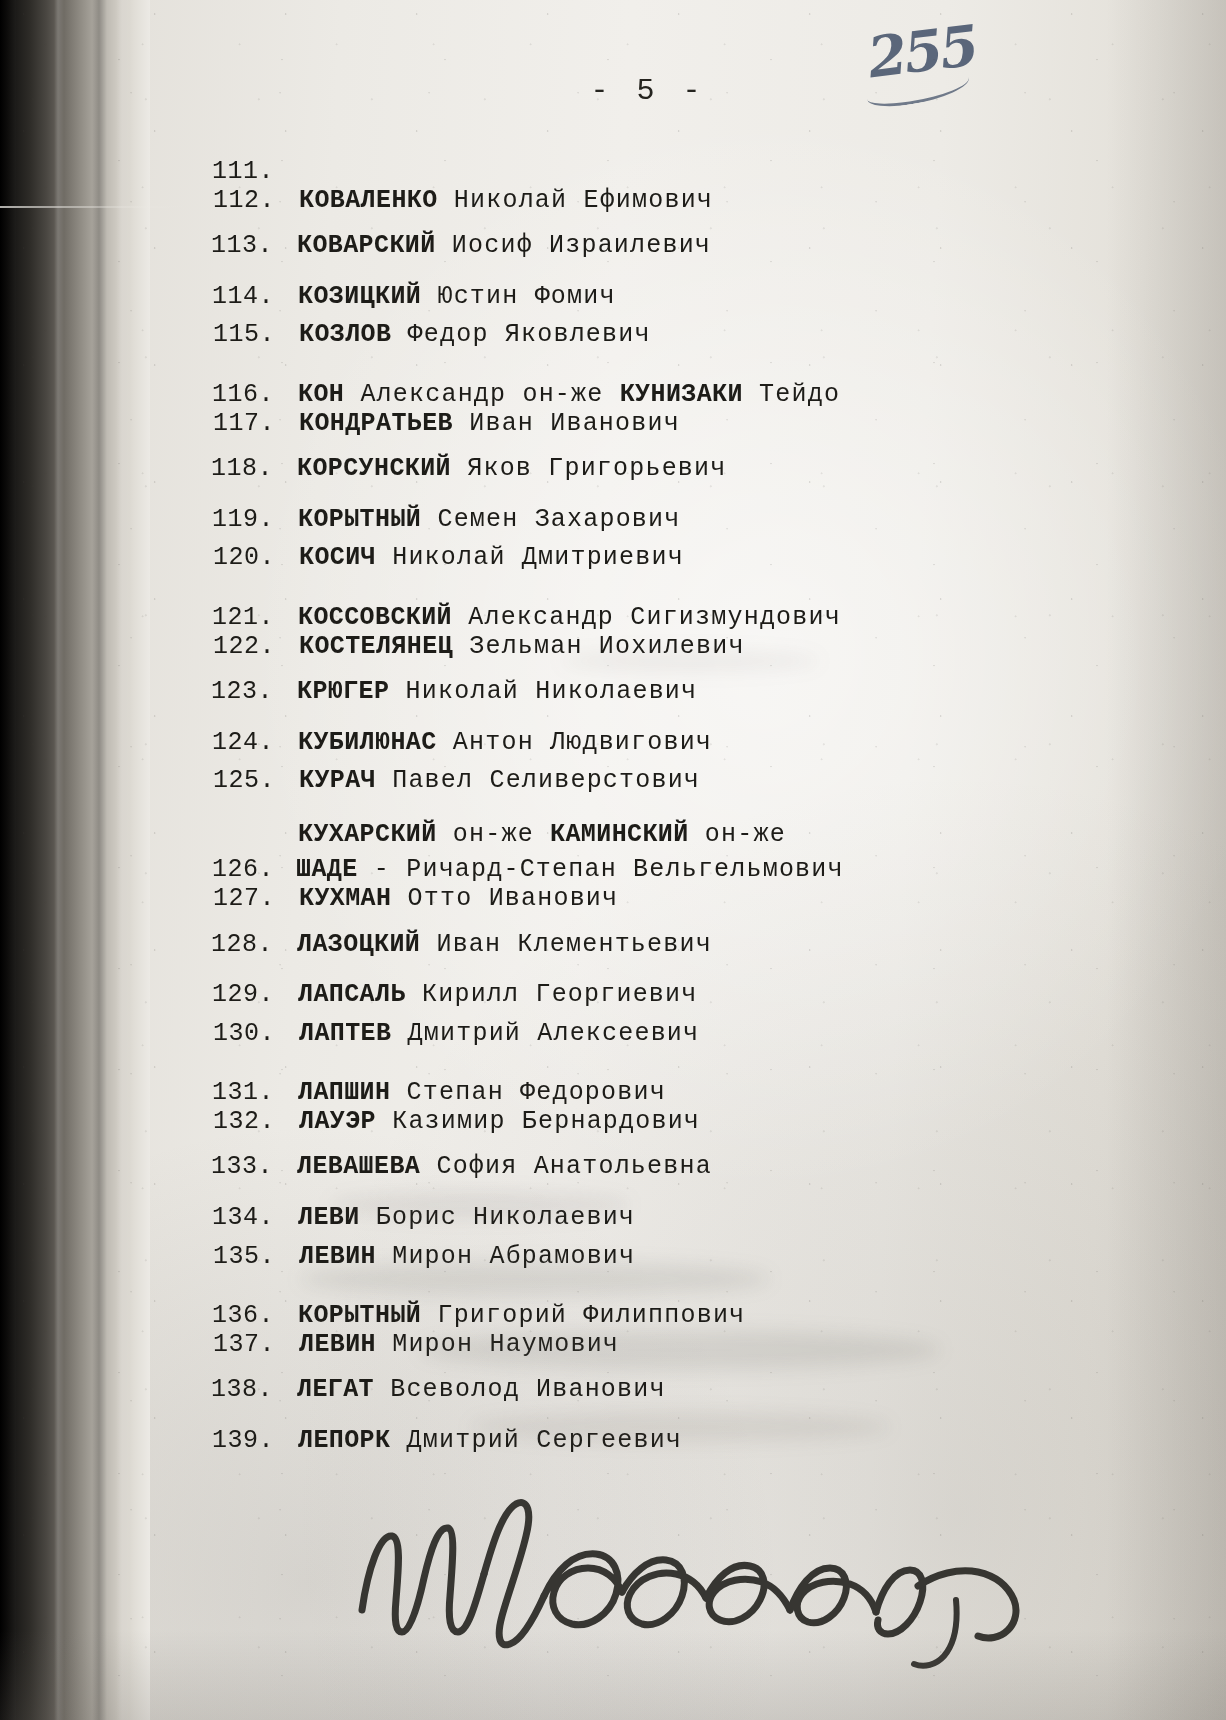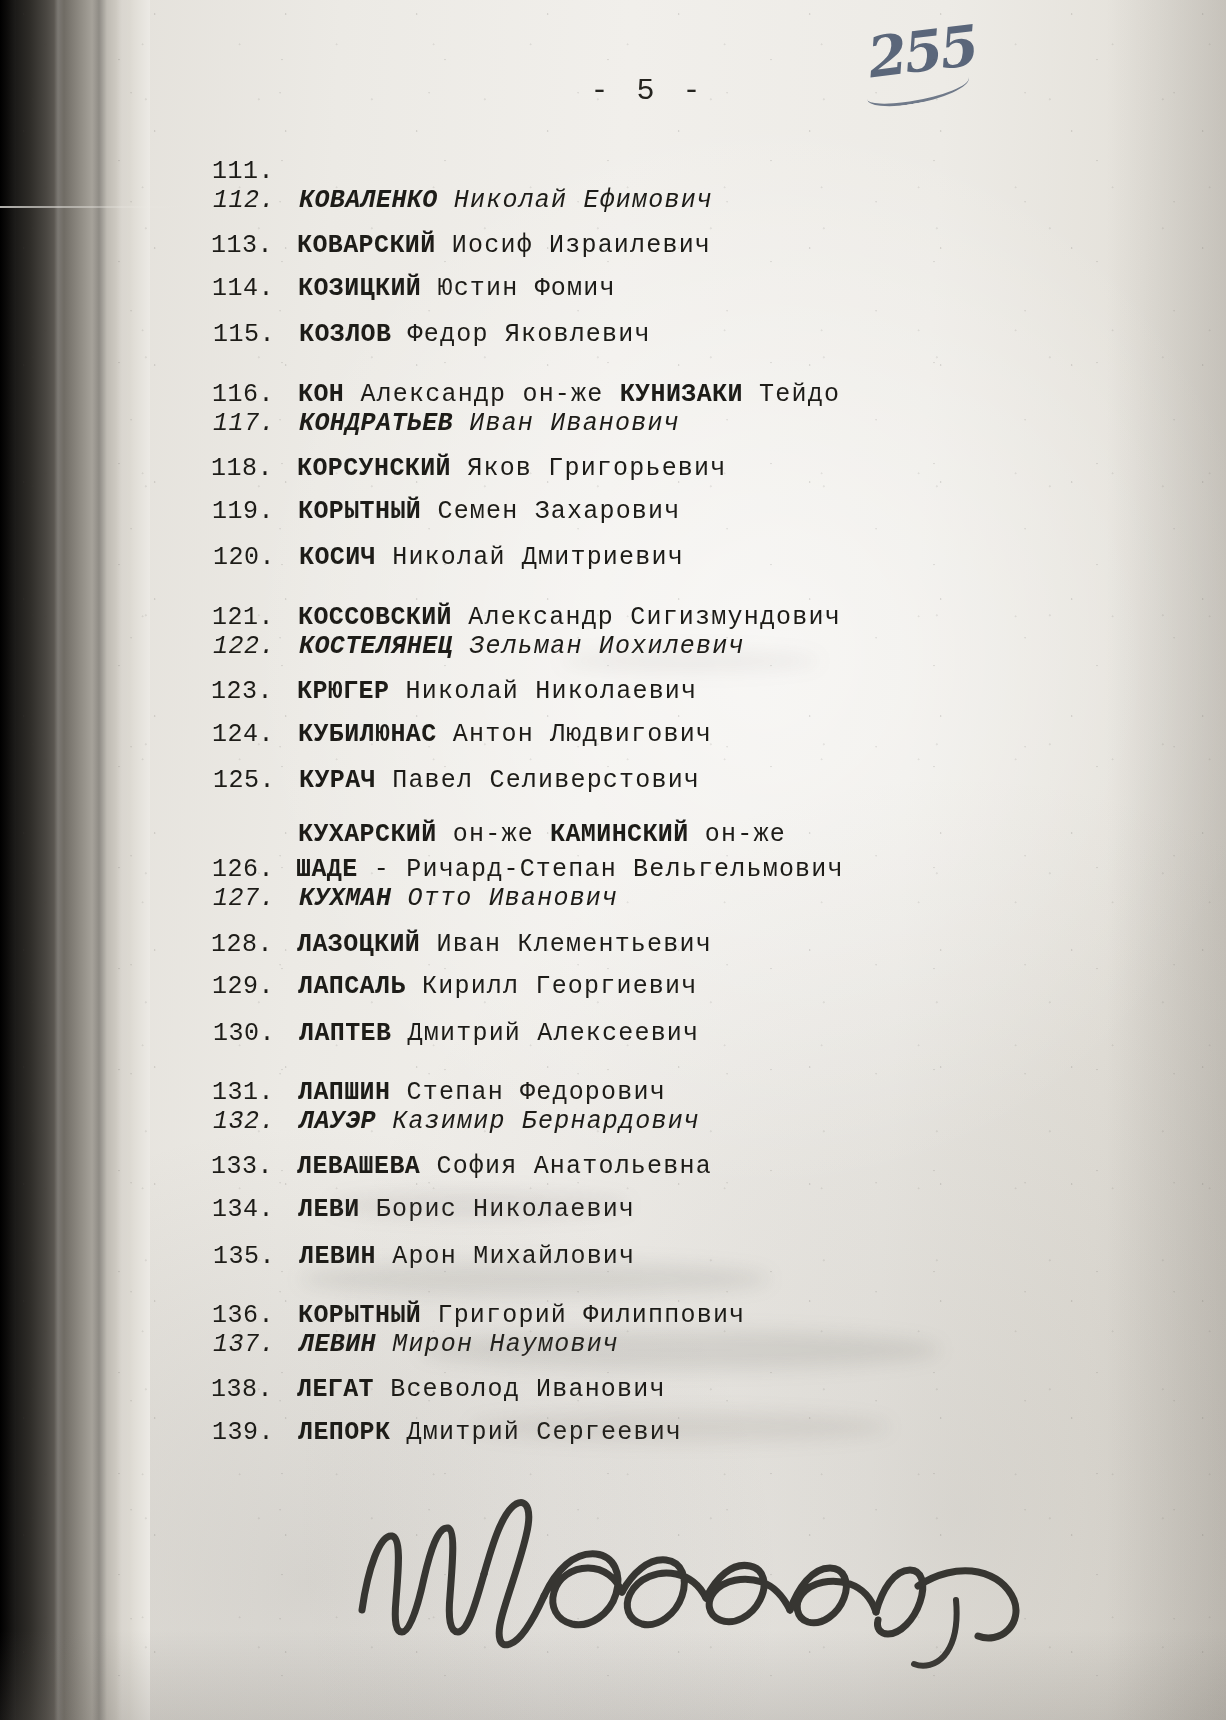--- a/index.html
+++ b/index.html
@@ -152,23 +152,23 @@
   .cont {
     display: block;
     margin-top: 6px;
     margin-left: -2px;
     letter-spacing: 0.6px;
   }
   .cont .surname { font-weight: 700; }
 
   
   .e0  { transform: translate(0px, 0px); align-items: flex-end; }
-  .e1  { transform: translate(1px, 0px); font-style: italic; }
+  .e1  { transform: translate(1px, 0px); }
   .e2  { transform: translate(-1px, 1px); }
-  .e3  { transform: translate(0px, -1px); }
+  .e3  { transform: translate(0px, -1px); align-items: center; }
   .e4  { transform: translate(1px, 1px); }
 
   
   .signature {
     position: absolute;
     left: 352px;
     top: 1482px;
     width: 680px;
     height: 190px;
     pointer-events: none;
@@ -254,21 +254,21 @@
       <div class="entry e4"><span class="num">125.</span><span class="names"><span class="surname">КУРАЧ</span><span class="given"> Павел Селиверстович</span></span></div>
       <div class="entry e0 tall"><span class="num">126.</span><span class="names"><span class="surname">КУХАРСКИЙ</span><span class="given"> он-же </span><span class="surname">КАМИНСКИЙ</span><span class="given"> он-же</span><span class="cont"><span class="surname">ШАДЕ</span><span class="given"> - Ричард-Степан Вельгельмович</span></span></span></div>
       <div class="entry e1"><span class="num">127.</span><span class="names"><span class="surname">КУХМАН</span><span class="given"> Отто Иванович</span></span></div>
       <div class="entry e2"><span class="num">128.</span><span class="names"><span class="surname">ЛАЗОЦКИЙ</span><span class="given"> Иван Клементьевич</span></span></div>
       <div class="entry e3"><span class="num">129.</span><span class="names"><span class="surname">ЛАПСАЛЬ</span><span class="given"> Кирилл Георгиевич</span></span></div>
       <div class="entry e4"><span class="num">130.</span><span class="names"><span class="surname">ЛАПТЕВ</span><span class="given"> Дмитрий Алексеевич</span></span></div>
       <div class="entry e0"><span class="num">131.</span><span class="names"><span class="surname">ЛАПШИН</span><span class="given"> Степан Федорович</span></span></div>
       <div class="entry e1"><span class="num">132.</span><span class="names"><span class="surname">ЛАУЭР</span><span class="given"> Казимир Бернардович</span></span></div>
       <div class="entry e2"><span class="num">133.</span><span class="names"><span class="surname">ЛЕВАШЕВА</span><span class="given"> София Анатольевна</span></span></div>
       <div class="entry e3"><span class="num">134.</span><span class="names"><span class="surname">ЛЕВИ</span><span class="given"> Борис Николаевич</span></span></div>
-      <div class="entry e4"><span class="num">135.</span><span class="names"><span class="surname">ЛЕВИН</span><span class="given"> Арон Михайлович</span></span></div>
+      <div class="entry e4"><span class="num">135.</span><span class="names"><span class="surname">ЛЕВИН</span><span class="given"> Мирон Абрамович</span></span></div>
       <div class="entry e0"><span class="num">136.</span><span class="names"><span class="surname">КОРЫТНЫЙ</span><span class="given"> Григорий Филиппович</span></span></div>
       <div class="entry e1"><span class="num">137.</span><span class="names"><span class="surname">ЛЕВИН</span><span class="given"> Мирон Наумович</span></span></div>
       <div class="entry e2"><span class="num">138.</span><span class="names"><span class="surname">ЛЕГАТ</span><span class="given"> Всеволод Иванович</span></span></div>
       <div class="entry e3"><span class="num">139.</span><span class="names"><span class="surname">ЛЕПОРК</span><span class="given"> Дмитрий Сергеевич</span></span></div>
     </div>
 
   <svg class="signature" viewBox="0 0 680 190" xmlns="http://www.w3.org/2000/svg">
     <g fill="none" stroke="#2b2a26" stroke-linecap="round" stroke-linejoin="round" opacity="0.93">
       <path d="M10,128 C16,86 28,52 40,54 C50,56 46,92 44,118 C42,140 44,150 50,150 C58,150 66,124 72,96 C78,70 86,44 96,46 C104,48 100,86 98,114 C96,136 98,150 106,150 C116,150 124,120 132,92" stroke-width="7"></path>
       <path d="M132,92 C140,64 150,30 164,22 C176,16 180,30 174,54 C168,80 156,112 150,134 C144,156 148,166 158,162 C170,158 182,136 192,114" stroke-width="7"></path>

